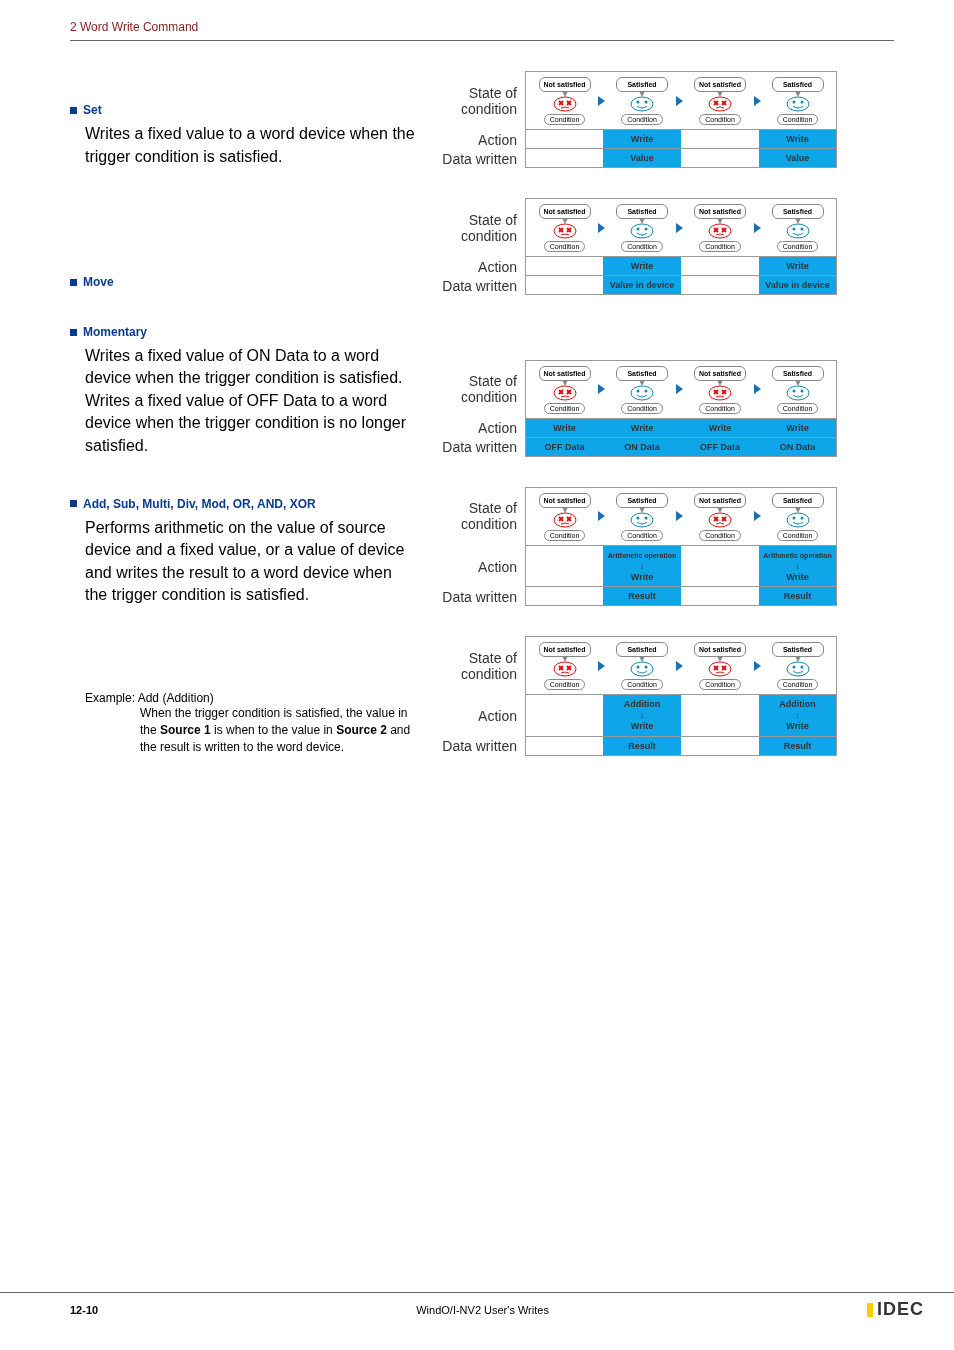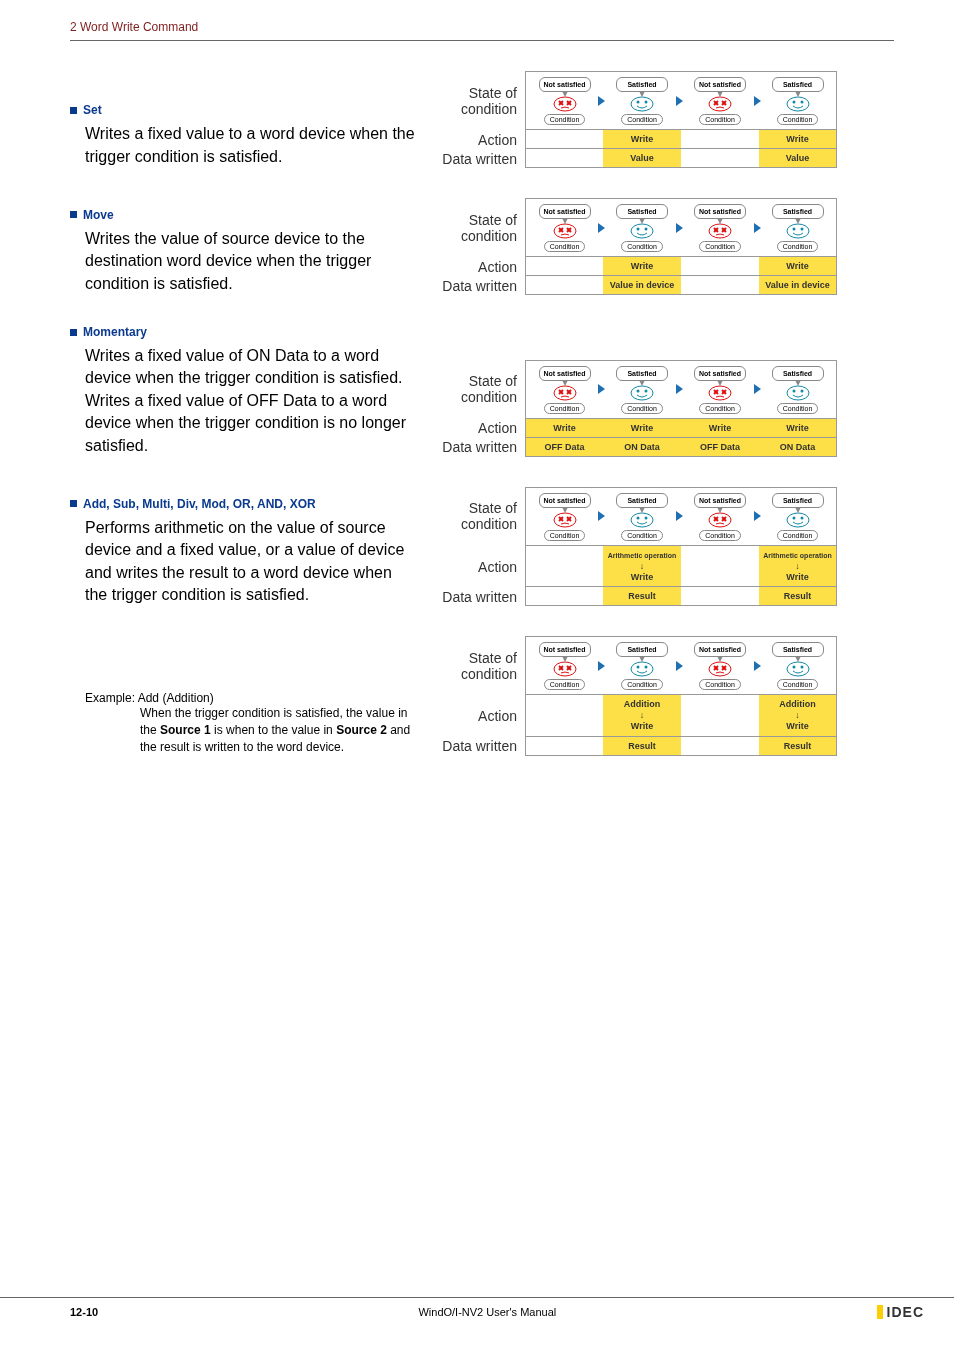--- a/index.html
+++ b/index.html
@@ -79,21 +79,21 @@
     border-top: 1px solid #999;
     border-bottom: 1px solid #999;
     padding: 4px 2px;
     position: relative;
     text-align: center;
   }
   .diagram .state-cell.first { border-left: 1px solid #999; }
   .diagram .state-cell.last  { border-right: 1px solid #999; }
   .diagram .data-cell {
     border-bottom: 1px solid #999;
-    background: #fde047;
+    background: #0ea5e9;
     font-size: 9px;
     font-weight: bold;
     text-align: center;
     padding: 4px 2px;
     color: #333;
   }
   .diagram .data-cell.empty {
     background: #fff;
   }
   .diagram .data-cell.first { border-left: 1px solid #999; }
@@ -168,21 +168,21 @@
     border-top: 1px solid #666;
     padding: 6px 30px 0 70px;
     display: flex;
     justify-content: space-between;
     align-items: center;
     font-size: 11px;
   }
   .footer .pn { font-weight: bold; font-size: 11px; }
   .footer .logo {
     font-weight: bold;
-    font-size: 14px;
+    font-size: 18px;
     letter-spacing: 1px;
     color: #333;
     display:flex;
     align-items:center;
   }
   .footer .logo .bar {
     display:inline-block;
     width:6px; height:14px;
     background:#ffcc00;
     margin-right:4px;
@@ -272,21 +272,20 @@
       </div>
     </div>
   </div>
 
   <div class="section">
     <div class="text-col">
       <div class="bullet-title">
           <span class="sq"></span>
           <span>Move</span>
         </div>
-      <div class="desc">Writes the value of source device to the destination word device when the trigger condition is satisfied.</div>
     </div>
     <div class="diagram-col">
       <div class="diagram">
         <div class="lab">State of condition</div>
         <div class="state-cell first"><div class="cond-blk">
               <div class="speech"><span>Not satisfied</span><span class="tail"></span></div>
               <div class="face">
                 <svg width="26" height="16">
                   <ellipse cx="13" cy="8" rx="11" ry="7" fill="#fff" stroke="#d11"></ellipse>
                   <line x1="7" y1="5" x2="11" y2="9" stroke="#d11" stroke-width="2"></line>
@@ -590,18 +589,18 @@
         <div class="data-cell empty"></div>
         <div class="data-cell last">Result</div>
       </div>
     </div>
   </div>
 
 </div>
 
 <div class="footer">
   <span class="pn">12-10</span>
-  <span>WindO/I-NV2 User's Manual</span>
+  <span>WindO/I-NV2 User's Writes</span>
   <span class="logo">
       <span class="bar"></span>
       <span>IDEC</span>
     </span>
 </div>
 
 </body></html>

